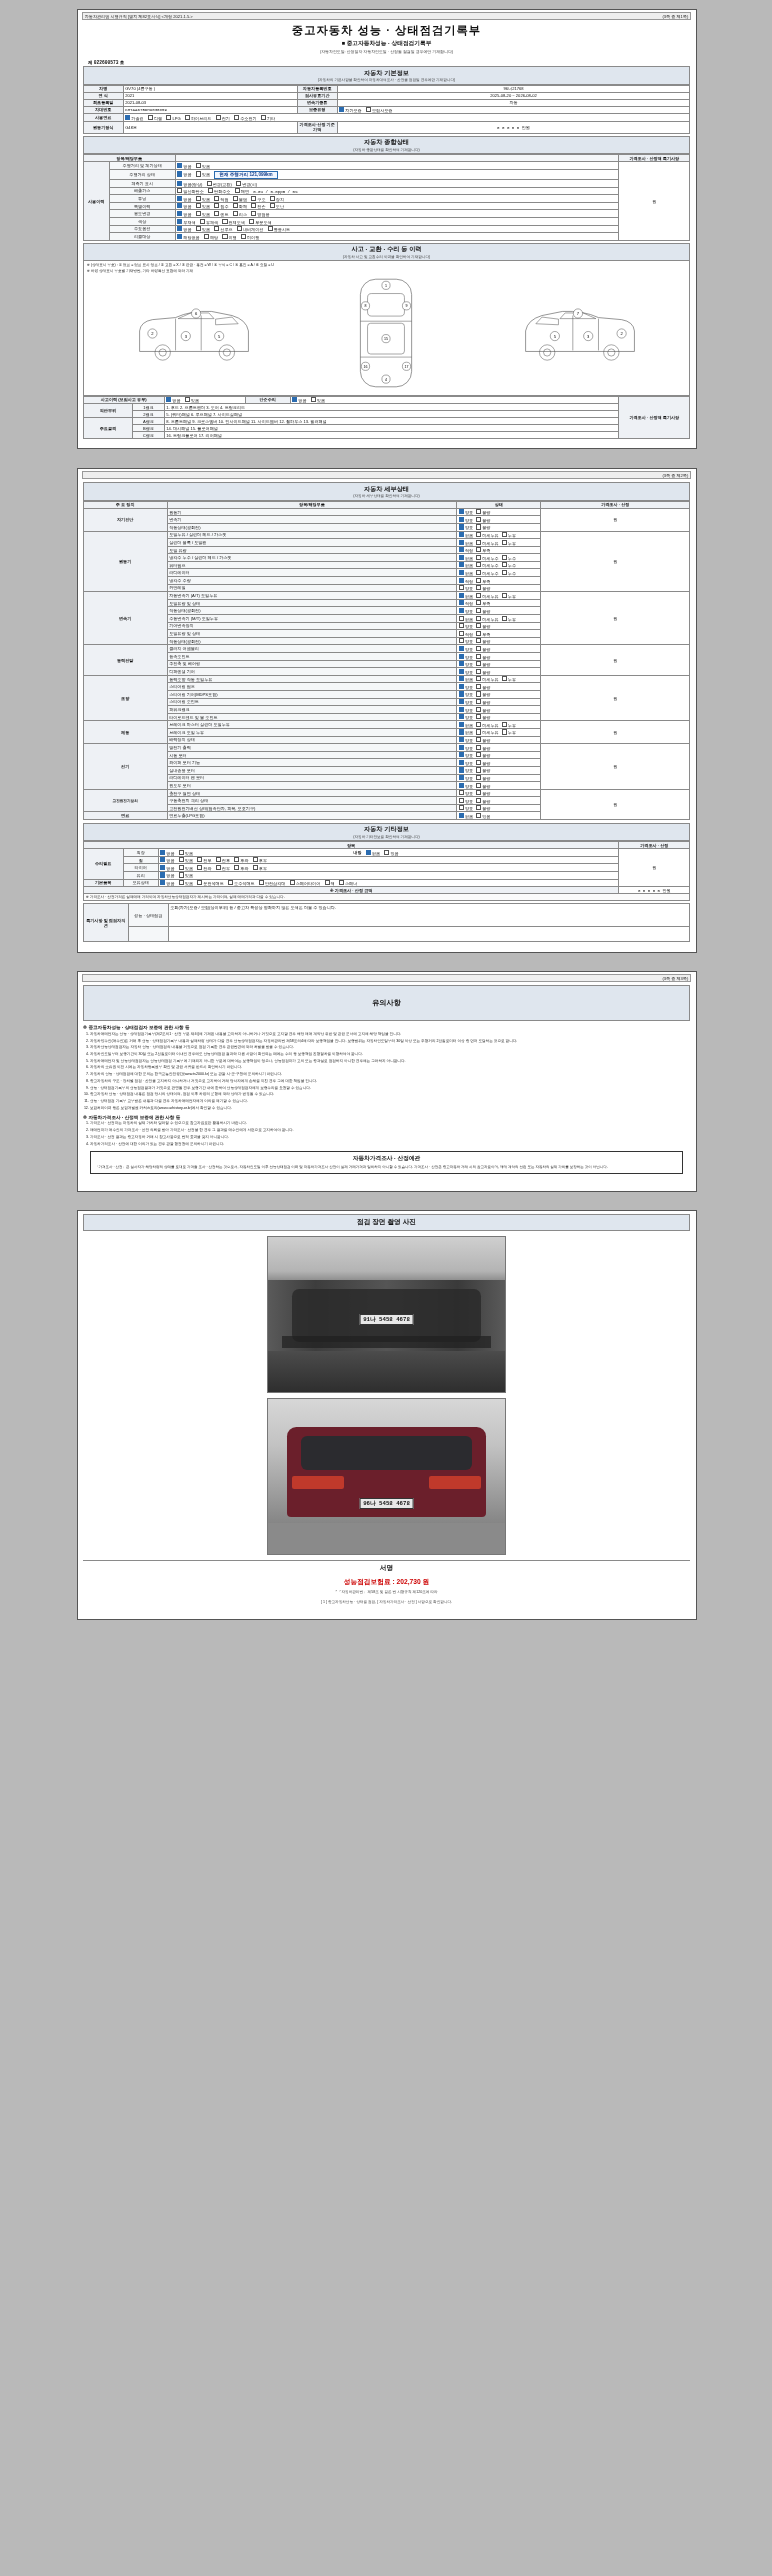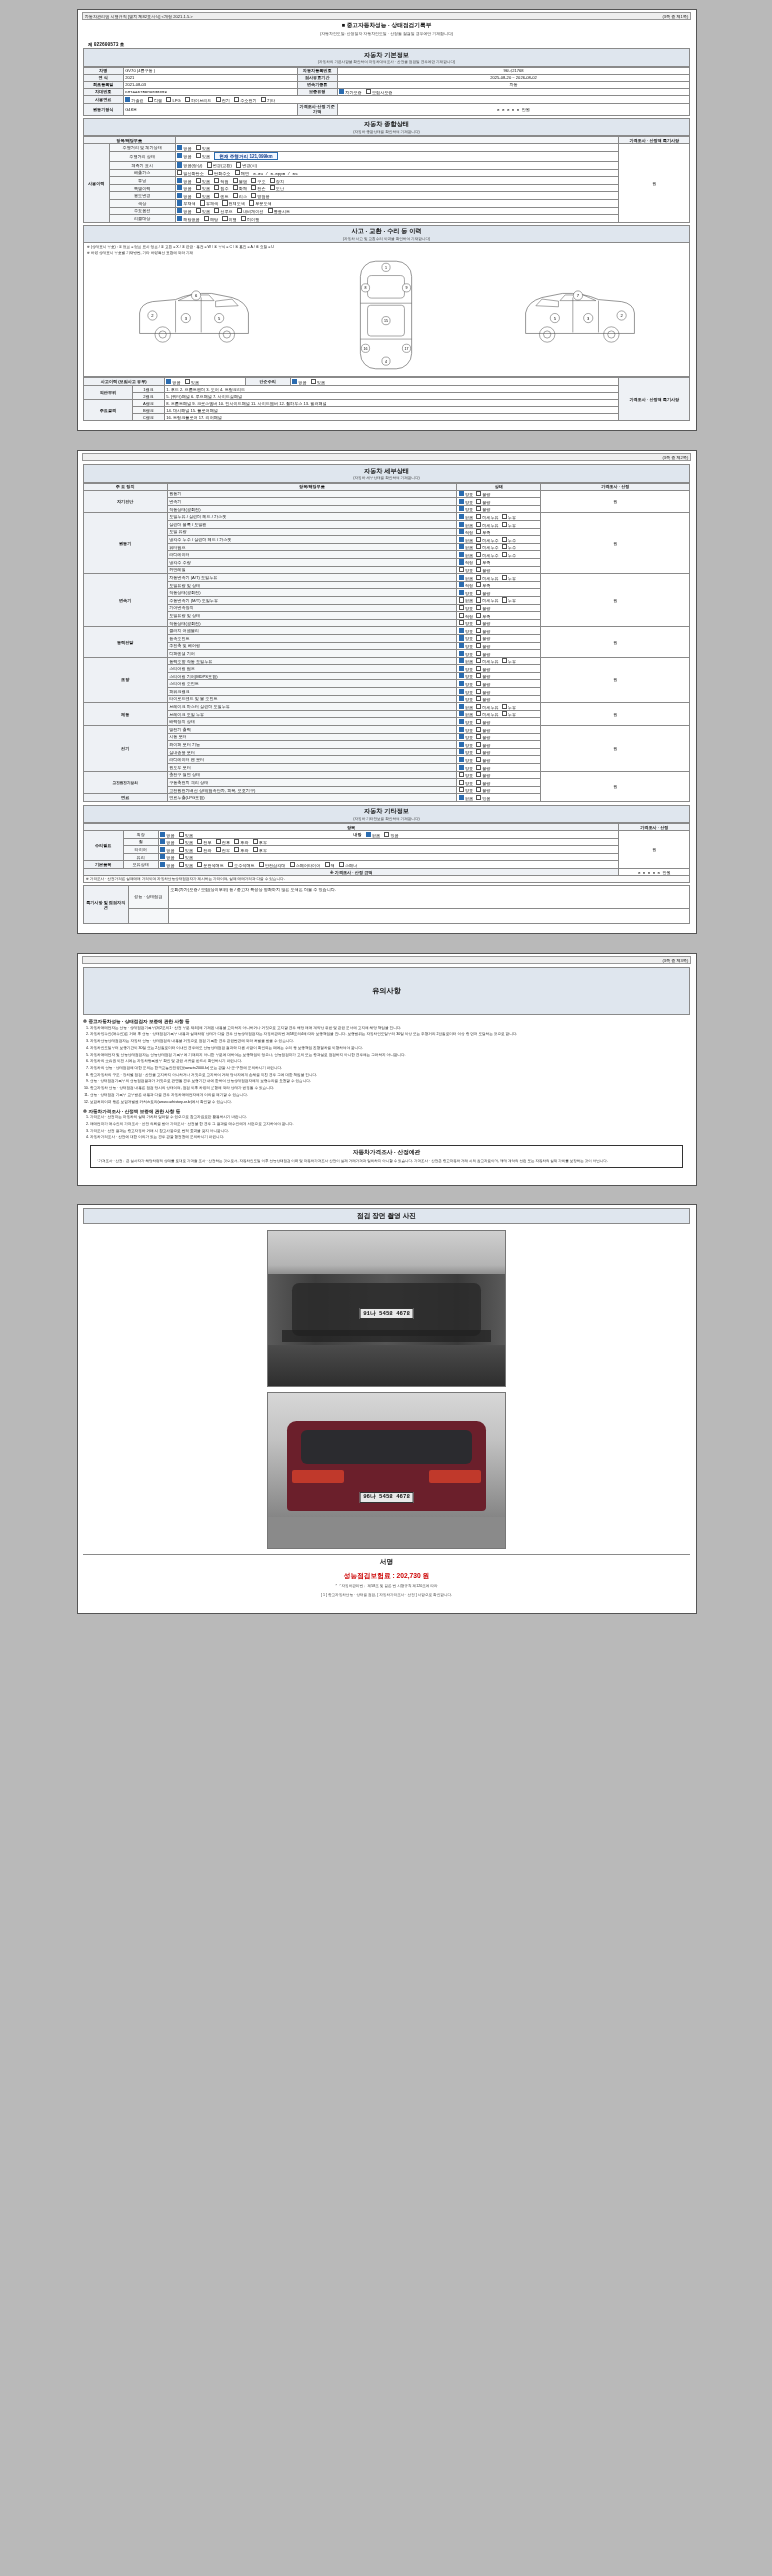--- a/index.html
+++ b/index.html
@@ -38,39 +38,40 @@
 
   
   .photo-band{background:#dfe6ee;text-align:center;font-weight:bold;font-size:6.7px;padding:2.6px;border:0.5px solid #8a8a8a;}
   .photo{width:237px;height:155px;margin:5.2px auto;border:0.5px solid #777;position:relative;overflow:hidden;}
   .plate{position:absolute;left:50%;transform:translateX(-50%);background:#e8e8e8;color:#111;border:0.5px solid #333;font-size:5.7px;font-weight:bold;padding:0.5px 3.1px;font-family:"Liberation Mono",monospace;}
 
   .sign-band{text-align:center;font-size:6.7px;font-weight:bold;padding:3.1px;border-top:0.5px solid #8a8a8a;}
   .fee{text-align:center;font-size:6.7px;font-weight:bold;color:#c00;padding:2.1px;}
   .footnote{text-align:center;font-size:3.6px;color:#333;padding:1px 5.2px 4.1px 5.2px;line-height:1.4;}
 
-  .notice-title{text-align:center;font-size:7.2px;font-weight:bold;border:0.5px solid #8a8a8a;background:#dfe6ee;padding:18px;}
+  .notice-title{text-align:center;font-size:7.2px;font-weight:bold;border:0.5px solid #8a8a8a;background:#dfe6ee;padding:12px;}
   .notice-h{font-size:4.6px;font-weight:bold;margin:4.1px 0 1.5px 0;}
   .notice-ol{margin:0 0 0 7.2px;padding:0;}
   .notice-ol li{font-size:3.6px;line-height:1.45;margin-bottom:1.5px;text-align:justify;}
   .guarantee-box{border:1px solid #333;padding:3.1px 4.1px;margin:4.1px 7.2px;}
   .guarantee-box h4{margin:0 0 2.1px 0;text-align:center;font-size:5.7px;}
   .guarantee-box p{margin:0;font-size:3.5px;line-height:1.45;text-align:justify;}
 </style>
 </head>
 <body>
 
 <div id="page">
 
   <div class="sheet-wrap">
   <div class="sheet s1" style="padding-bottom:4.1px;">
     <div class="topbar">
       <span>자동차관리법 시행규칙 [별지 제82호서식] &lt;개정 2021.1.5.&gt;</span>
       <span>(3쪽 중 제1쪽)</span>
     </div>
+    <div class="title-main">중고자동차 성능 · 상태점검기록부</div>
     <div class="title-sub">■ 중고자동차성능 · 상태점검기록부</div>
     <div class="title-note">(자동차인도일: 산정일자 자동차인도일 · 산정을 점검일 경우에만 기재합니다)</div>
 
     <div class="pad">
       <div class="docno">
         <span>제</span>
         <span class="mono">022600573</span>
         <span>호</span>
       </div>
 

